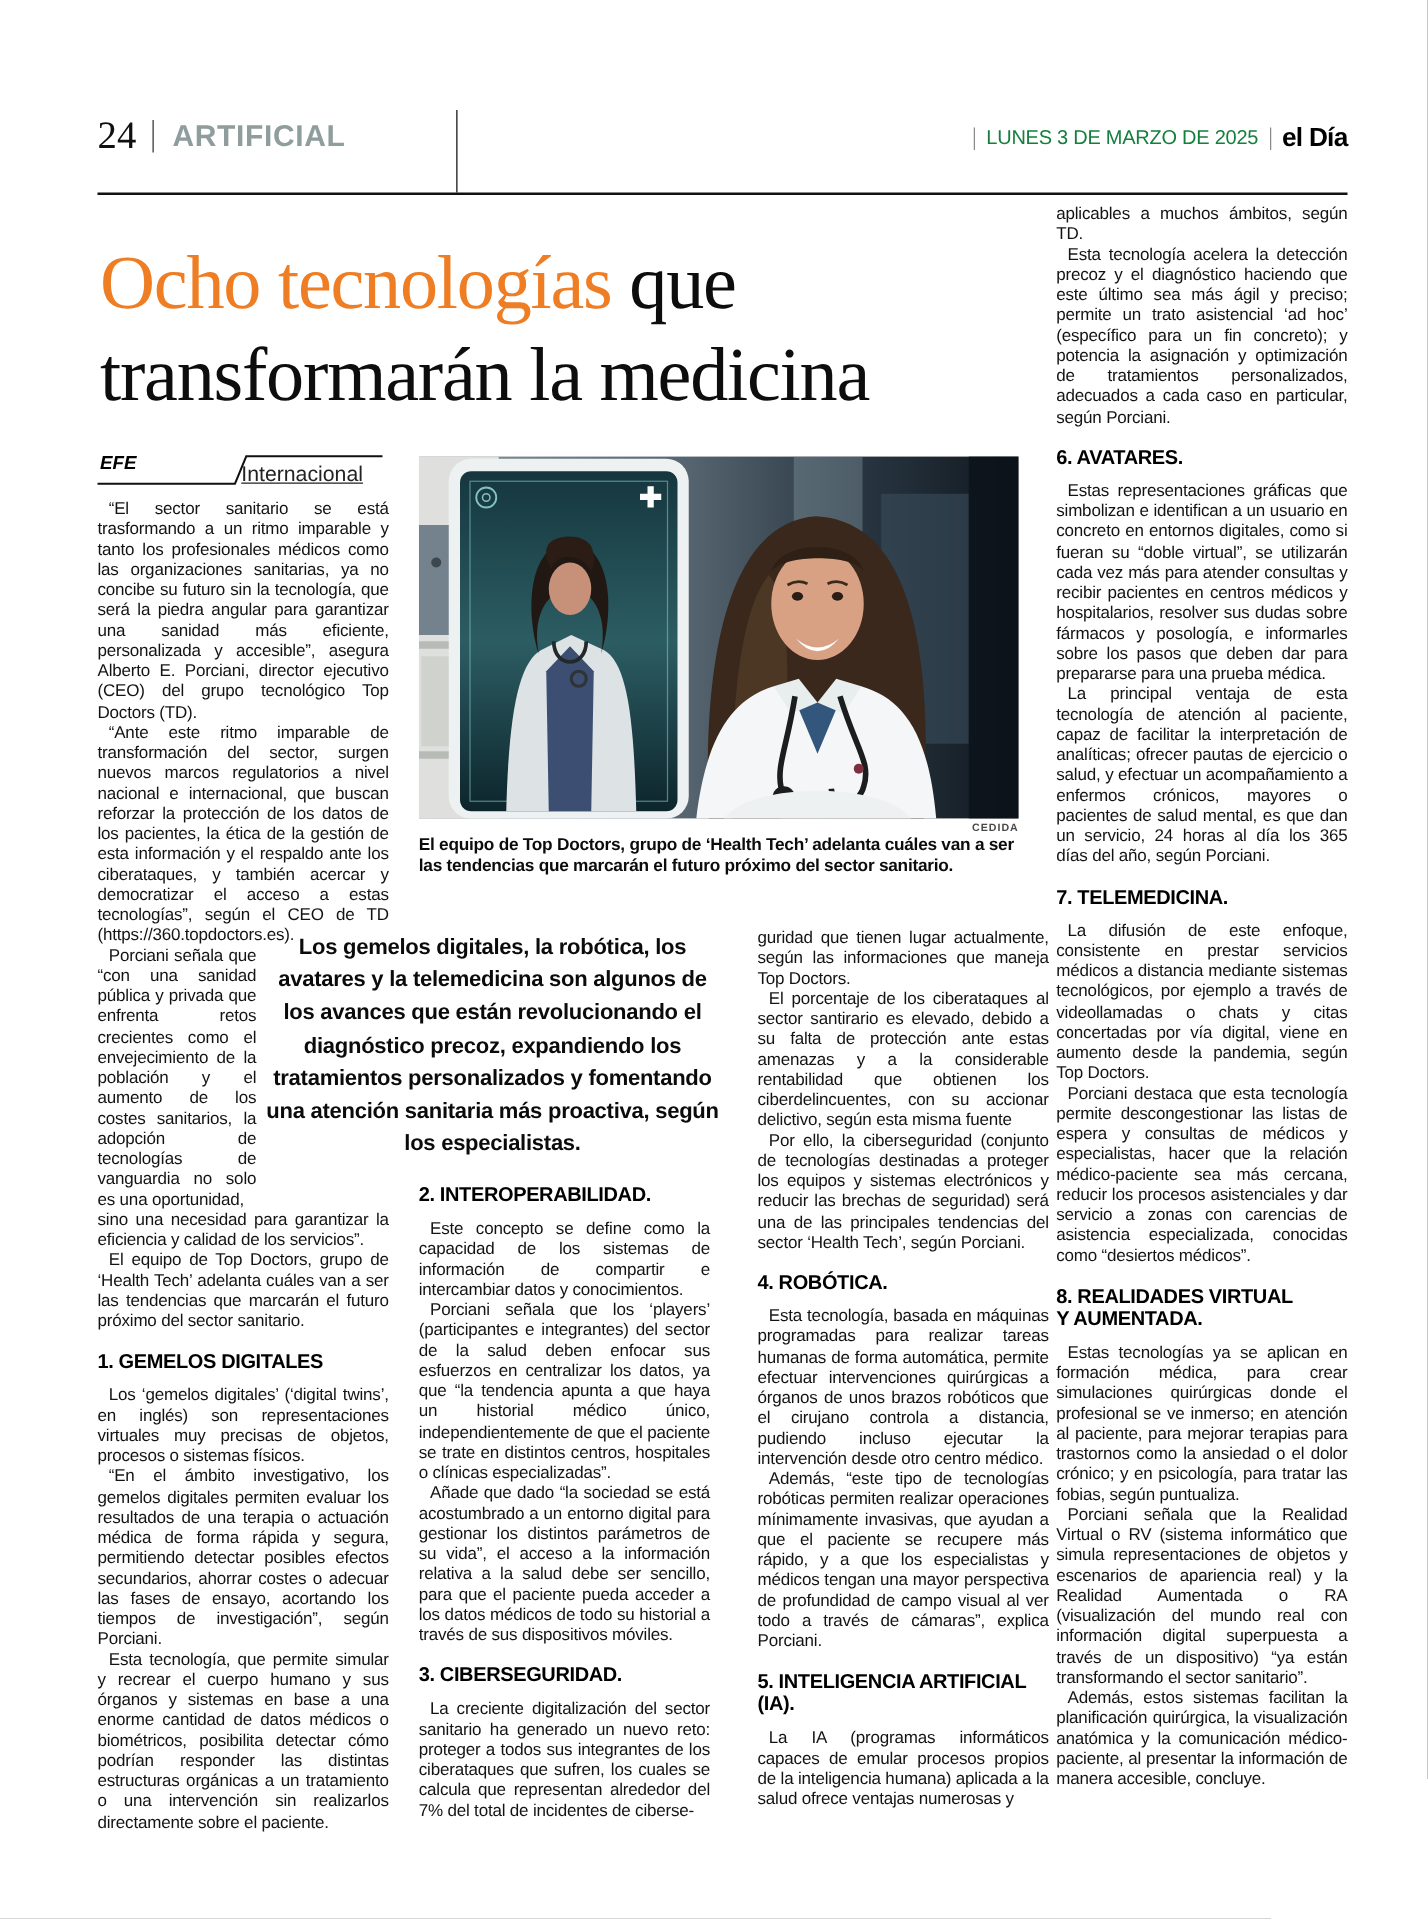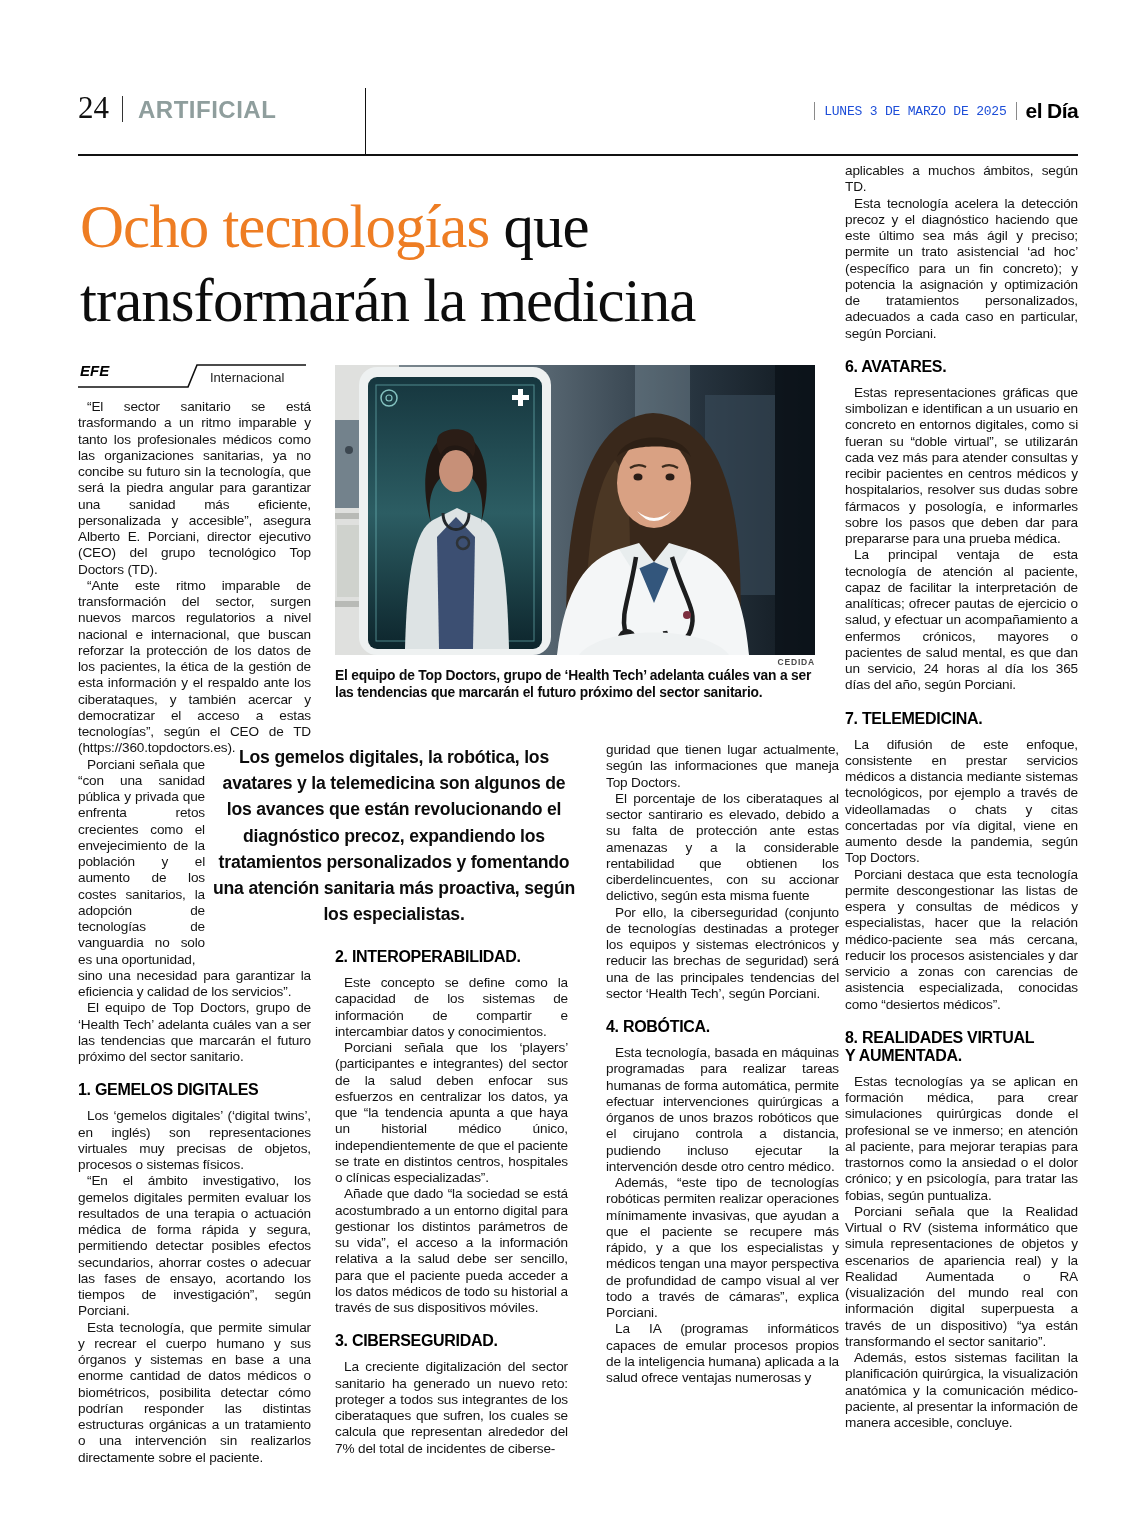--- a/index.html
+++ b/index.html
@@ -7,32 +7,32 @@
     position:relative;width:1142px;height:1535px;background:#ffffff;
     margin:0 auto;overflow:hidden;
     font-family:"Liberation Sans",sans-serif;color:#111;
   }
   
   .hdr-pagenum{position:absolute;left:78px;top:90px;font-family:"Liberation Serif",serif;font-size:31px;color:#101010;}
   .hdr-bar1{position:absolute;left:122px;top:96px;width:1px;height:26px;background:#333;}
   .hdr-section{position:absolute;left:138px;top:96px;font-size:24px;font-weight:bold;letter-spacing:.5px;color:#8f9e9d;}
   .hdr-vrule{position:absolute;left:365px;top:88px;width:1px;height:66px;background:#111;}
   .hdr-right{position:absolute;right:64px;top:99px;display:flex;align-items:center;gap:9px;}
-  .hdr-date{font-size:13px;color:#1d4ed8;letter-spacing:-.2px;font-family:Liberation Mono, monospace;}
+  .hdr-date{font-size:16px;color:#15803d;letter-spacing:-.2px;}
   .hdr-bar2{width:1px;height:18px;background:#8a8a8a;}
   .hdr-brand{font-size:21px;font-weight:bold;letter-spacing:-.6px;color:#000;}
   .hdr-hrule{position:absolute;left:78px;top:154px;width:1000px;height:2px;background:#111;}
   
   .kicker{position:absolute;left:80px;top:167px;width:735px;text-align:center;font-size:14.5px;letter-spacing:4px;color:#222;}
   .headline{position:absolute;left:80px;top:190px;width:760px;font-family:"Liberation Serif",serif;font-size:61px;line-height:74px;letter-spacing:-1px;color:#0d0d0d;}
   .hl-orange{color:#ee7d23;}
   
   .byline{position:absolute;left:70px;top:352px;width:245px;height:48px;}
   .byline-agency{position:absolute;left:10px;top:10px;font-size:15px;font-weight:bold;color:#000;font-style:italic;}
-  .byline-scope{position:absolute;left:140px;top:18px;font-size:13px;color:#222;}
+  .byline-scope{position:absolute;left:123px;top:18px;font-size:17px;color:#222;text-decoration:underline;}
   
   .photo{position:absolute;left:335px;top:365px;width:480px;height:290px;overflow:hidden;}
   .credit{position:absolute;left:335px;top:657px;width:480px;text-align:right;font-size:8.5px;font-weight:bold;letter-spacing:.8px;color:#4a4a4a;}
   .caption{position:absolute;left:335px;top:668px;width:480px;font-size:13.8px;line-height:16.5px;font-weight:bold;letter-spacing:-.2px;color:#0c0c0c;}
   
   .deck{position:absolute;left:208px;top:744px;width:372px;text-align:center;font-weight:bold;font-size:17.6px;line-height:26.2px;letter-spacing:-.2px;color:#0b0b0b;}
   
   .col{position:absolute;width:233px;font-size:13.6px;line-height:16.25px;letter-spacing:-.15px;text-align:justify;color:#131313;}
   .col p{margin:0;text-indent:9px;}
   .col p.noindent{text-indent:0;}
@@ -169,20 +169,21 @@
     <p>La creciente digitalización del sector sanitario ha generado un nuevo reto: proteger a todos sus integrantes de los ciberataques que sufren, los cuales se calcula que representan alrededor del 7% del total de incidentes de ciberse-</p>
   </div>
 
   <div class="col c3">
     <p class="noindent">guridad que tienen lugar actualmente, según las informaciones que maneja Top Doctors.</p>
     <p>El porcentaje de los ciberataques al sector santirario es elevado, debido a su falta de protección ante estas amenazas y a la considerable rentabilidad que obtienen los ciberdelincuentes, con su accionar delictivo, según esta misma fuente</p>
     <p>Por ello, la ciberseguridad (conjunto de tecnologías destinadas a proteger los equipos y sistemas electrónicos y reducir las brechas de seguridad) será una de las principales tendencias del sector ‘Health Tech’, según Porciani.</p>
     <div class="sec">4. ROBÓTICA.</div>
     <p>Esta tecnología, basada en máquinas programadas para realizar tareas humanas de forma automática, permite efectuar intervenciones quirúrgicas a órganos de unos brazos robóticos que el cirujano controla a distancia, pudiendo incluso ejecutar la intervención desde otro centro médico.</p>
     <p>Además, “este tipo de tecnologías robóticas permiten realizar operaciones mínimamente invasivas, que ayudan a que el paciente se recupere más rápido, y a que los especialistas y médicos tengan una mayor perspectiva de profundidad de campo visual al ver todo a través de cámaras”, explica Porciani.</p>
+    <div class="sec">5. INTELIGENCIA ARTIFICIAL (IA).</div>
     <p>La IA (programas informáticos capaces de emular procesos propios de la inteligencia humana) aplicada a la salud ofrece ventajas numerosas y</p>
   </div>
 
   <div class="col c4">
     <p class="noindent">aplicables a muchos ámbitos, según TD.</p>
     <p>Esta tecnología acelera la detección precoz y el diagnóstico haciendo que este último sea más ágil y preciso; permite un trato asistencial ‘ad hoc’ (específico para un fin concreto); y potencia la asignación y optimización de tratamientos personalizados, adecuados a cada caso en particular, según Porciani.</p>
     <div class="sec">6. AVATARES.</div>
     <p>Estas representaciones gráficas que simbolizan e identifican a un usuario en concreto en entornos digitales, como si fueran su “doble virtual”, se utilizarán cada vez más para atender consultas y recibir pacientes en centros médicos y hospitalarios, resolver sus dudas sobre fármacos y posología, e informarles sobre los pasos que deben dar para prepararse para una prueba médica.</p>
     <p>La principal ventaja de esta tecnología de atención al paciente, capaz de facilitar la interpretación de analíticas; ofrecer pautas de ejercicio o salud, y efectuar un acompañamiento a enfermos crónicos, mayores o pacientes de salud mental, es que dan un servicio, 24 horas al día los 365 días del año, según Porciani.</p>
     <div class="sec">7. TELEMEDICINA.</div>

